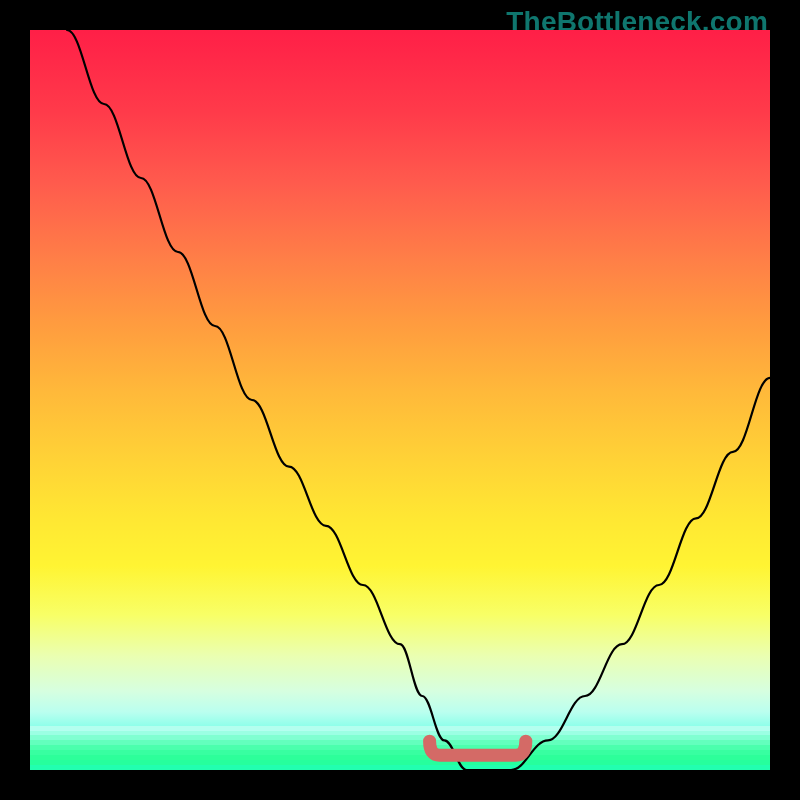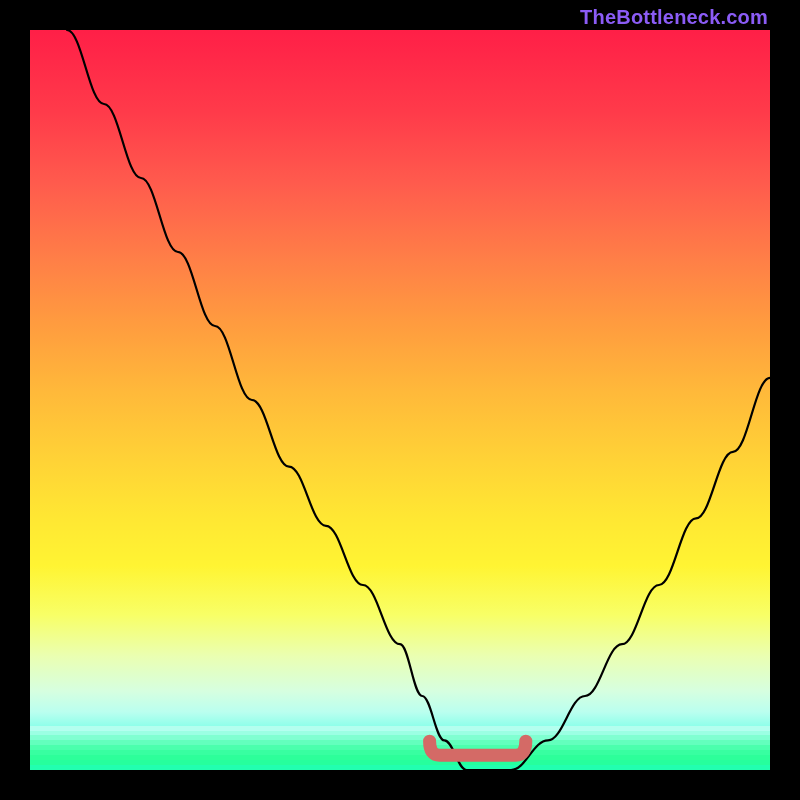--- a/index.html
+++ b/index.html
@@ -62,22 +62,22 @@
     width: 100%;
     height: 6%;
   }
   .bottom-band div {
     width: 100%;
   }
   .attrib {
     position: absolute;
     top: 6px;
     right: 32px;
-    color: #8b5cf6;
-    font-size: 20px;
+    color: #0f766e;
+    font-size: 28px;
     font-weight: 600;
     letter-spacing: 0.2px;
   }
   svg.curve {
     position: absolute;
     inset: 0;
     width: 100%;
     height: 100%;
   }
 </style>

